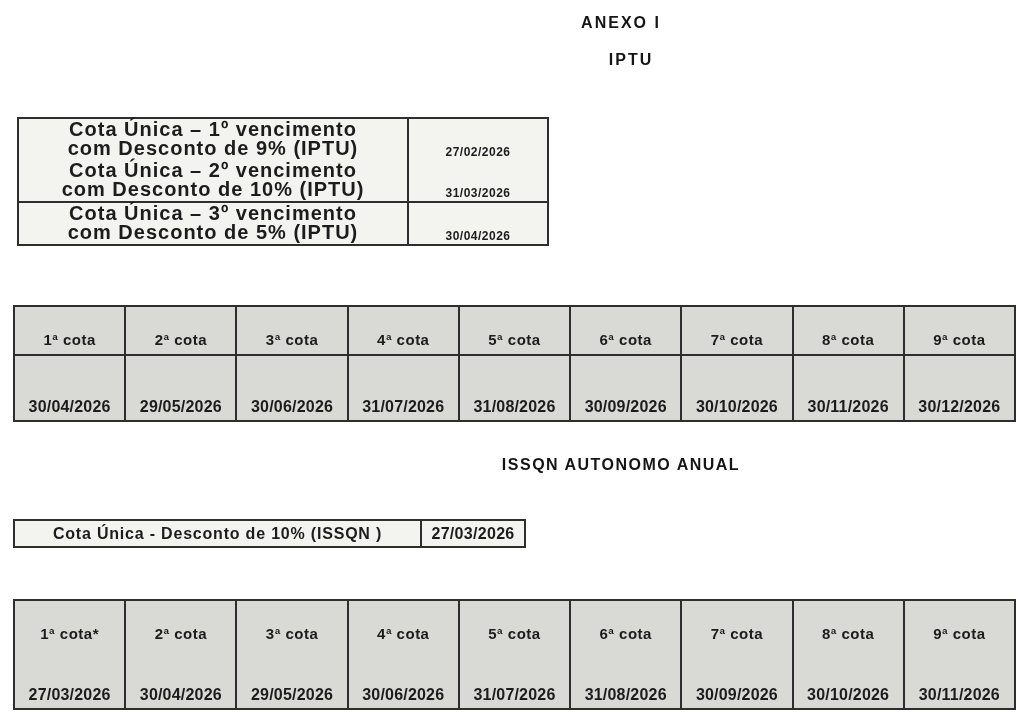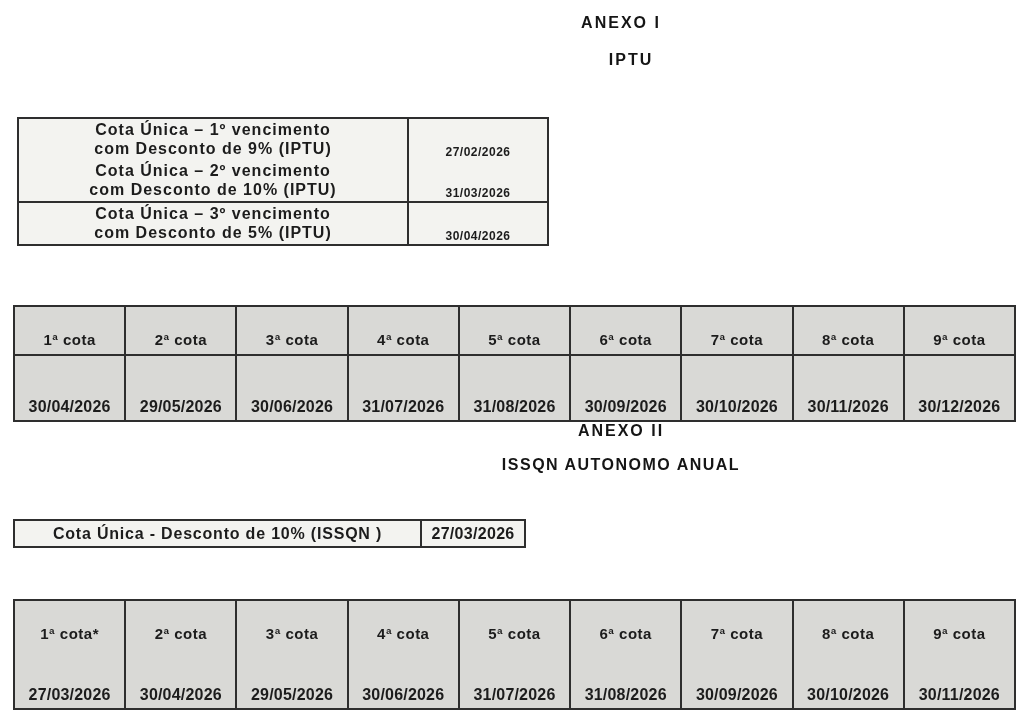--- a/index.html
+++ b/index.html
@@ -41,21 +41,21 @@
 
   
   .t1{
     left:17px;top:117px;width:526px;
     border:2px solid var(--border);
     background:var(--light-cell);
   }
   .t1 td{border:0;}
   .t1 .desc{
     width:388px;text-align:center;
-    font-size:16px;line-height:19px;letter-spacing:1px;
+    font-size:20px;line-height:19px;letter-spacing:1px;
     padding:1px 0 2px 0;
     margin-top:36px;
   }
   .t1 .dt{
     width:136px;text-align:center;vertical-align:bottom;
     font-size:12px;letter-spacing:0.5px;
     border-left:2px solid var(--border);
     padding-bottom:1px;white-space:nowrap;
   }
   .t1 tr.divided td{border-bottom:2px solid var(--border);}
@@ -152,21 +152,20 @@
       <td>31/07/2026</td>
       <td>31/08/2026</td>
       <td>30/09/2026</td>
       <td>30/10/2026</td>
       <td>30/11/2026</td>
       <td>30/12/2026</td>
     </tr>
   </tbody>
     </table>
 
-  <div class="title" id="t-anexo2">ANEXO II</div>
   <div class="title" id="t-issqn">ISSQN AUTONOMO ANUAL</div>
 
   <table class="t3">
     <tbody>
         <tr>
       <td class="label">Cota Única - Desconto de 10% (ISSQN )</td>
       <td class="dt">27/03/2026</td>
     </tr>
   </tbody>
     </table>

